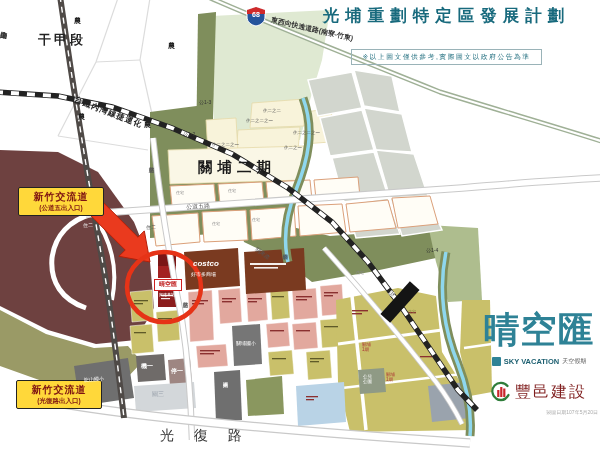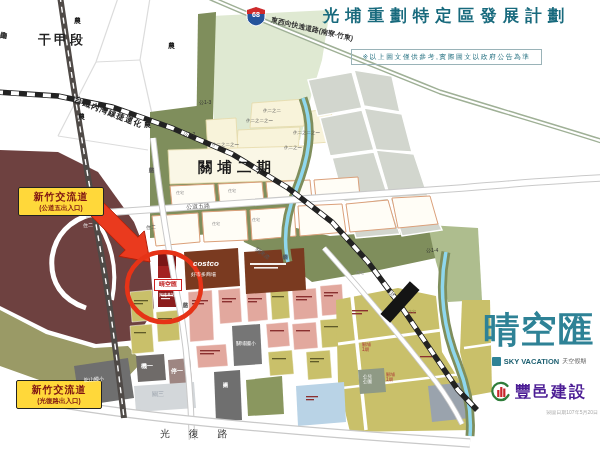--- a/index.html
+++ b/index.html
@@ -18,21 +18,21 @@
   .title-main{font-size:16.5px;font-weight:bold;color:#186a7d;letter-spacing:6px;font-family:Liberation Serif, serif;}
   .title-disc{display:inline-block;margin-top:3px;border:1px solid #9ab3b8;color:#2c7585;
               font-size:6.8px;letter-spacing:1.5px;padding:2px 10px;}
   .brand{position:absolute;left:480px;top:306px;width:118px;text-align:center;}
   .brand-name{font-size:36px;font-weight:bold;color:#2e8296;letter-spacing:1px;}
   .brand-en{margin-top:2px;display:flex;align-items:center;justify-content:center;gap:3px;}
   .brand-mark{width:9px;height:9px;background:#2e8296;border-radius:1px;display:inline-block;}
   .brand-sky{font-size:7.5px;font-weight:bold;color:#1c5f70;}
   .brand-sub{font-size:6px;color:#555;}
   .builder-row{margin-top:15px;display:flex;align-items:center;justify-content:center;gap:4px;}
-  .builder-name{font-size:16px;font-weight:bold;color:#4c1d95;letter-spacing:2px;}
+  .builder-name{font-size:16px;font-weight:normal;color:#7f1d1d;letter-spacing:2px;}
   .slogan{margin-top:3px;font-size:8.5px;font-weight:bold;color:#3f8f4f;letter-spacing:2.5px;}
   .datenote{margin-top:6px;font-size:5px;color:#aaa;text-align:right;}
 </style>
 </head>
 <body>
 
 <div id="stage">
 
 <svg id="mapsvg" width="600" height="449" viewBox="0 0 600 449">
   <rect x="0" y="0" width="600" height="449" fill="#ffffff"></rect>
@@ -252,21 +252,21 @@
 <div class="lbl" style="left:228px;top:189px;font-size:4px;color:#888;">住宅</div>
 <div class="lbl" style="left:252px;top:218px;font-size:4px;color:#888;">住宅</div>
 <div class="lbl" style="left:212px;top:222px;font-size:4px;color:#888;">住宅</div>
 <div class="lbl" style="left:356px;top:271px;font-size:4px;color:#888;">住宅</div>
 <div class="lbl" style="left:408px;top:310px;font-size:4px;color:#884;">住宅</div>
 <div class="lbl" style="left:186px;top:204px;font-size:6px;color:#555;transform:rotate(-3deg);transform-origin:left top;">公道五路</div>
 <div class="lbl v" style="left:149px;top:163px;font-size:5.5px;color:#555;">慈雲路</div>
 <div class="lbl v" style="left:183px;top:298px;font-size:5.5px;color:#555;">慈雲路</div>
 <div class="lbl" style="left:258px;top:246px;font-size:5.5px;color:#555;transform:rotate(37deg);transform-origin:left top;">關東路</div>
 <div class="lbl v" style="left:282px;top:250px;font-size:5px;color:#456;">隆恩圳</div>
-<div class="lbl" style="left:160px;top:428px;font-size:10px;color:#333;letter-spacing:8px;">光 復 路</div>
+<div class="lbl" style="left:160px;top:428px;font-size:14px;color:#333;letter-spacing:8px;">光 復 路</div>
 
 <div class="badge" style="left:18px;top:187px;width:78px;">
   <div class="l1">新竹交流道</div>
   <div class="l2">(公道五出入口)</div>
 </div>
 <div class="badge" style="left:16px;top:380px;width:78px;">
   <div class="l1">新竹交流道</div>
   <div class="l2">(光復路出入口)</div>
 </div>
 

